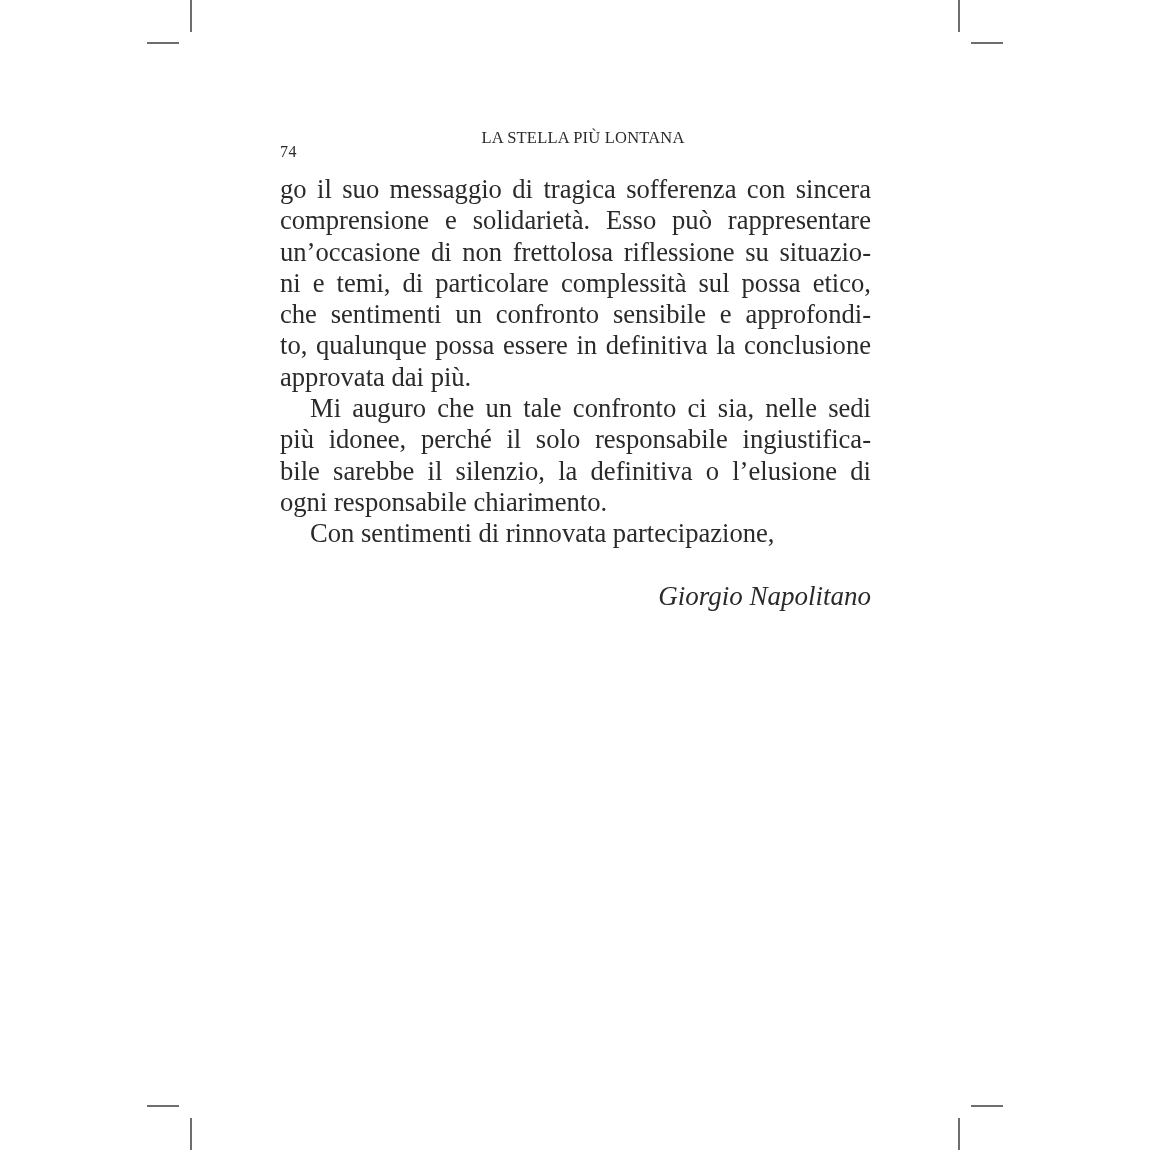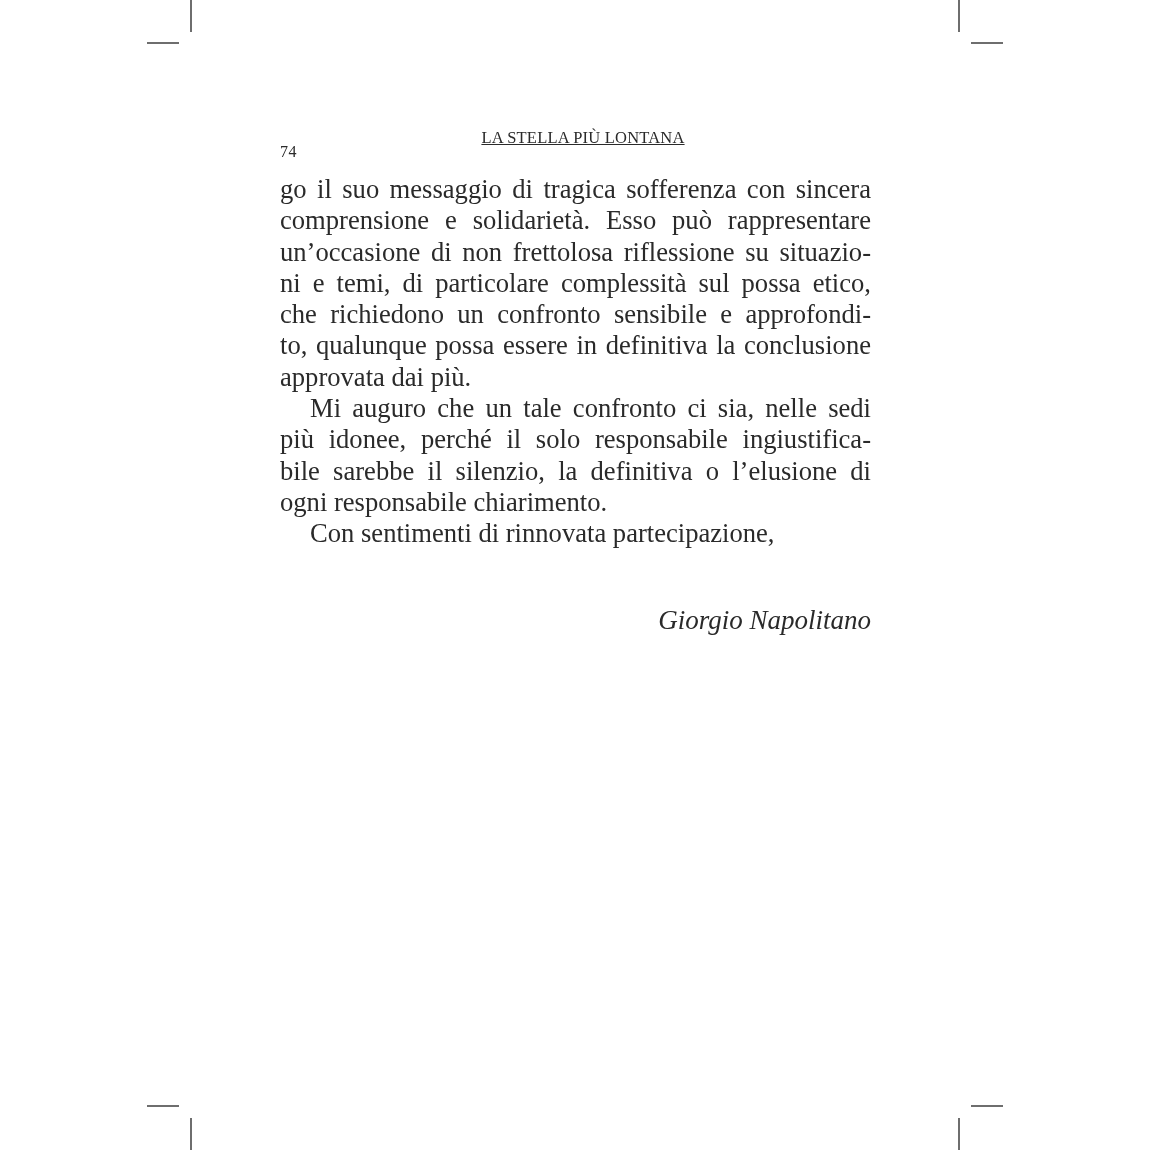--- a/index.html
+++ b/index.html
@@ -7,28 +7,28 @@
     width: 1150px; height: 1150px; background: #ffffff; position: relative;
     overflow: hidden; color: #2a2a2a;
     font-family: "Liberation Serif", "DejaVu Serif", serif;
   }
   .crop { position: absolute; background: #6e6e6e; }
   .crop.v { width: 2px; height: 32px; }
   .crop.h { height: 2px; width: 32px; }
 
   .header { position: absolute; top: 127px; left: 280px; width: 590px; height: 24px; }
   .page-num { position: absolute; left: 0; top: 16px; font-size: 16px; letter-spacing: 0.5px; }
-  .running-title { position: absolute; left: 8px; right: 0; top: 1px; text-align: center; font-size: 16.5px; letter-spacing: 0.2px; text-decoration: underline; }
+  .running-title { position: absolute; left: 8px; right: 0; top: 1px; text-align: center; font-size: 16.5px; letter-spacing: 0.2px; }
   .running-title span { padding-left: 8px; }
 
   .body-text { position: absolute; top: 174px; left: 280px; width: 591px; font-size: 26.6px; line-height: 31.3px; }
   .line { display: block; white-space: nowrap; text-align: justify; text-align-last: justify; height: 31.3px; }
   .line.last { text-align-last: left; }
   .line.indent { padding-left: 30px; }
-  .signature { position: absolute; top: 581px; left: 280px; width: 591px; text-align: right; font-style: italic; font-size: 27px; margin-top: 24px; }
+  .signature { position: absolute; top: 581px; left: 280px; width: 591px; text-align: right; font-style: italic; font-size: 27px; }
 </style>
 </head>
 <body>
 
 <div class="crop v" style="left:190px; top:0;"></div>
 <div class="crop h" style="left:147px; top:42px;"></div>
 <div class="crop v" style="left:958px; top:0;"></div>
 <div class="crop h" style="left:971px; top:42px;"></div>
 <div class="crop h" style="left:147px; top:1105px;"></div>
 <div class="crop v" style="left:190px; top:1118px;"></div>
@@ -39,21 +39,21 @@
   <span class="page-num">74</span>
   <div class="running-title"><span>LA STELLA PIÙ LONTANA</span></div>
 </div>
 
 <div class="body-text">
   <div>
     <span class="line">go il suo messaggio di tragica sofferenza con sincera</span>
     <span class="line">comprensione e solidarietà. Esso può rappresentare</span>
     <span class="line">un’occasione di non frettolosa riflessione su situazio-</span>
     <span class="line">ni e temi, di particolare complessità sul possa etico,</span>
-    <span class="line">che richiedono un confronto sensibile e approfondi-</span>
+    <span class="line">che sentimenti un confronto sensibile e approfondi-</span>
     <span class="line">to, qualunque possa essere in definitiva la conclusione</span>
     <span class="line last">approvata dai più.</span>
   </div>
   <div>
     <span class="line indent">Mi auguro che un tale confronto ci sia, nelle sedi</span>
     <span class="line">più idonee, perché il solo responsabile ingiustifica-</span>
     <span class="line">bile sarebbe il silenzio, la definitiva o l’elusione di</span>
     <span class="line last">ogni responsabile chiarimento.</span>
   </div>
   <div>

